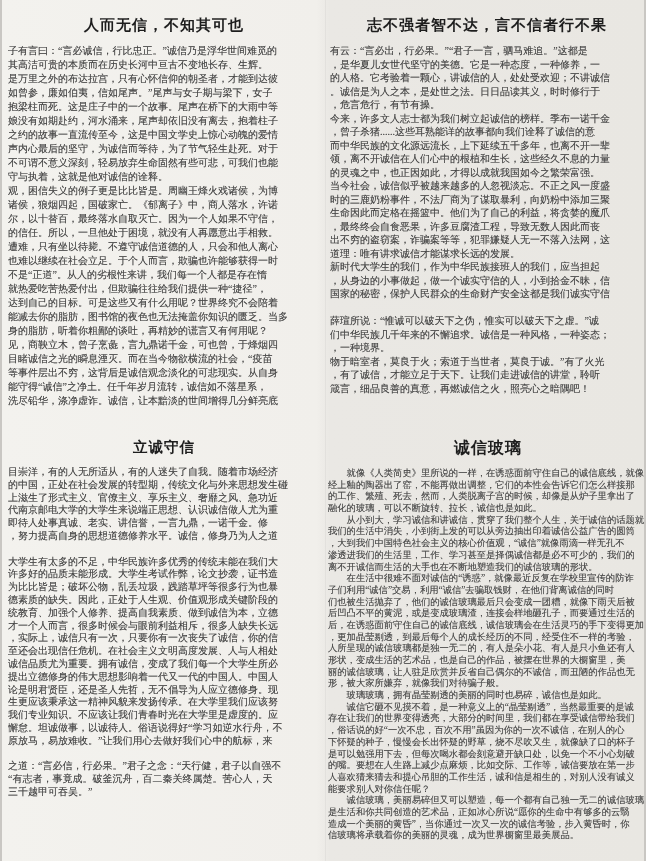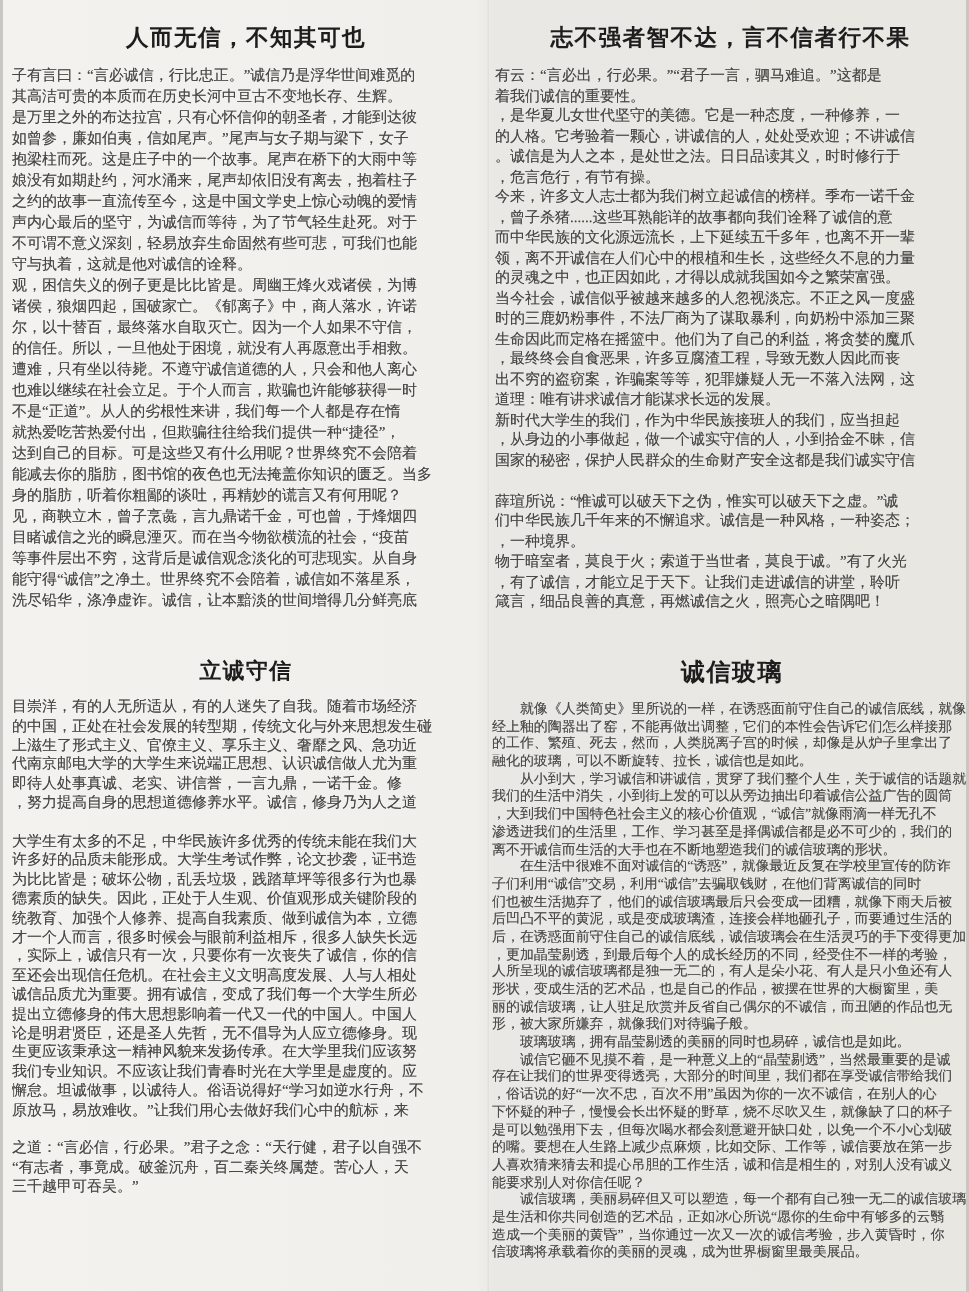--- a/index.html
+++ b/index.html
@@ -69,30 +69,29 @@
         <div class="line">遭难，只有坐以待毙。不遵守诚信道德的人，只会和他人离心</div>
         <div class="line">也难以继续在社会立足。于个人而言，欺骗也许能够获得一时</div>
         <div class="line">不是“正道”。从人的劣根性来讲，我们每一个人都是存在惰</div>
         <div class="line">就热爱吃苦热爱付出，但欺骗往往给我们提供一种“捷径”，</div>
         <div class="line">达到自己的目标。可是这些又有什么用呢？世界终究不会陪着</div>
         <div class="line">能减去你的脂肪，图书馆的夜色也无法掩盖你知识的匮乏。当多</div>
         <div class="line">身的脂肪，听着你粗鄙的谈吐，再精妙的谎言又有何用呢？</div>
         <div class="line">见，商鞅立木，曾子烹彘，言九鼎诺千金，可也曾，于烽烟四</div>
         <div class="line">目睹诚信之光的瞬息湮灭。而在当今物欲横流的社会，“疫苗</div>
         <div class="line">等事件层出不穷，这背后是诚信观念淡化的可悲现实。从自身</div>
-        <div class="line">能守得“诚信”之净土。世界终究不会陪着，诚信如不落星系，</div>
+        <div class="line">能守得“诚信”之净土。任千年岁月流转，诚信如不落星系，</div>
         <div class="line">洗尽铅华，涤净虚诈。诚信，让本黯淡的世间增得几分鲜亮底</div>
       </div>
   </article>
 
   <article class="essay sec-tr">
     <h2>志不强者智不达，言不信者行不果</h2>
     <div class="body">
         <div class="line">有云：“言必出，行必果。”“君子一言，驷马难追。”这都是</div>
-        <div class="line">着我们诚信的重要性。</div>
         <div class="line">，是华夏儿女世代坚守的美德。它是一种态度，一种修养，一</div>
         <div class="line">的人格。它考验着一颗心，讲诚信的人，处处受欢迎；不讲诚信</div>
         <div class="line">。诚信是为人之本，是处世之法。日日品读其义，时时修行于</div>
         <div class="line">，危言危行，有节有操。</div>
         <div class="line">今来，许多文人志士都为我们树立起诚信的榜样。季布一诺千金</div>
         <div class="line">，曾子杀猪......这些耳熟能详的故事都向我们诠释了诚信的意</div>
         <div class="line">而中华民族的文化源远流长，上下延续五千多年，也离不开一辈</div>
         <div class="line">领，离不开诚信在人们心中的根植和生长，这些经久不息的力量</div>
         <div class="line">的灵魂之中，也正因如此，才得以成就我国如今之繁荣富强。</div>
         <div class="line">当今社会，诚信似乎被越来越多的人忽视淡忘。不正之风一度盛</div>

